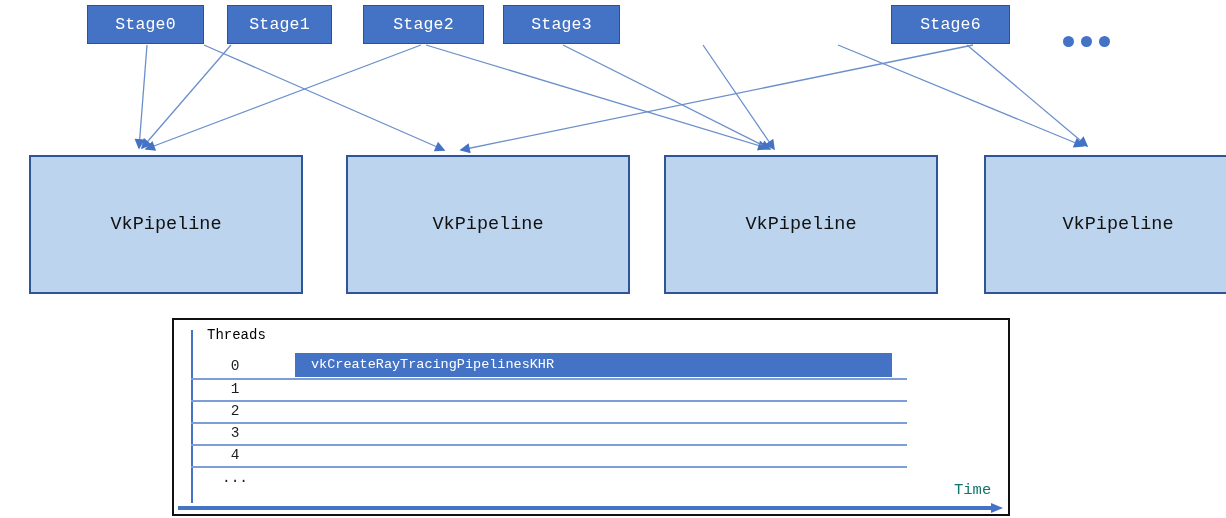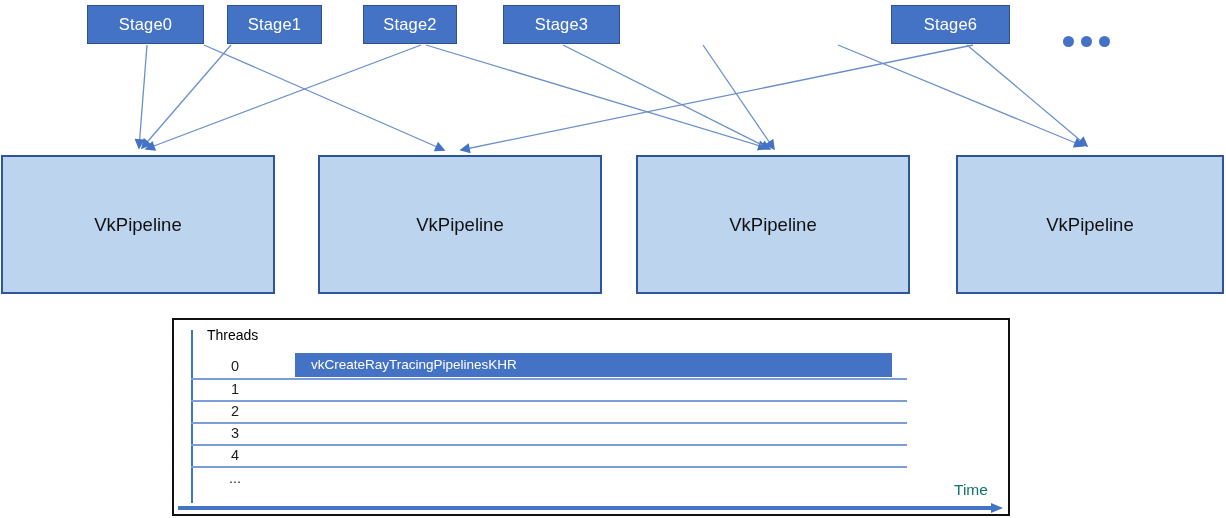--- a/index.html
+++ b/index.html
@@ -1,27 +1,27 @@
 <!DOCTYPE html>
 <html><head>
 <meta charset="utf-8">
 <style>
   html,body{margin:0;padding:0;background:#fff;}
   #canvas{position:relative;width:1226px;height:518px;background:#ffffff;overflow:hidden;
-          font-family:Liberation Sans, sans-serif;}
+          font-family:Liberation Mono, monospace;}
   
   .stage{position:absolute;top:5px;height:39px;background:#4472C4;border:1.5px solid #2F528F;
          box-sizing:border-box;color:#ffffff;font-size:16.5px;display:flex;align-items:center;
          justify-content:center;letter-spacing:.2px;}
   
   .dot{position:absolute;top:36px;width:11px;height:11px;border-radius:50%;background:#4472C4;}
   
   .pipeline{position:absolute;top:155px;height:139px;background:#BCD4EE;border:2px solid #2E5597;
             box-sizing:border-box;color:#111;font-size:18.5px;display:flex;align-items:center;
-            justify-content:center;}
+            justify-content:center;margin-left:28px;}
   
   #connector-svg{position:absolute;left:0;top:0;width:1226px;height:518px;pointer-events:none;}
   
   #timeline{position:absolute;left:172px;top:318px;width:838px;height:198px;background:#fff;
             border:2px solid #111111;box-sizing:border-box;}
   #threads-title{position:absolute;left:33px;top:7px;font-size:14px;color:#000000;}
   #v-axis{position:absolute;left:17px;top:10px;width:2px;height:173px;background:#4472C4;}
   .rowline{position:absolute;left:17px;width:716px;height:1.5px;background:#7C9DD6;}
   .rowlabel{position:absolute;left:41px;width:40px;text-align:center;font-size:14.5px;color:#1d1d1d;
             display:flex;align-items:center;justify-content:center;}
@@ -33,22 +33,22 @@
   #time-arrow-head{position:absolute;left:817px;top:182.5px;width:0;height:0;
             border-left:12px solid #4472C4;border-top:5.5px solid transparent;
             border-bottom:5.5px solid transparent;}
 </style>
 </head>
 <body>
 
 <div id="canvas">
 
   <div class="stage" style="left:87px;width:117px">Stage0</div>
-  <div class="stage" style="left:227px;width:95px">Stage1</div>
-  <div class="stage" style="left:363px;width:94px">Stage2</div>
+  <div class="stage" style="left:227px;width:105px">Stage1</div>
+  <div class="stage" style="left:363px;width:121px">Stage2</div>
   <div class="stage" style="left:503px;width:117px">Stage3</div>
   <div class="stage" style="left:891px;width:119px">Stage6</div>
 
   <div>
     <div class="dot" style="left:1063px"></div>
     <div class="dot" style="left:1081px"></div>
     <div class="dot" style="left:1099px"></div>
   </div>
 
   <div class="pipeline" style="left:1px;width:274px">VkPipeline</div>

